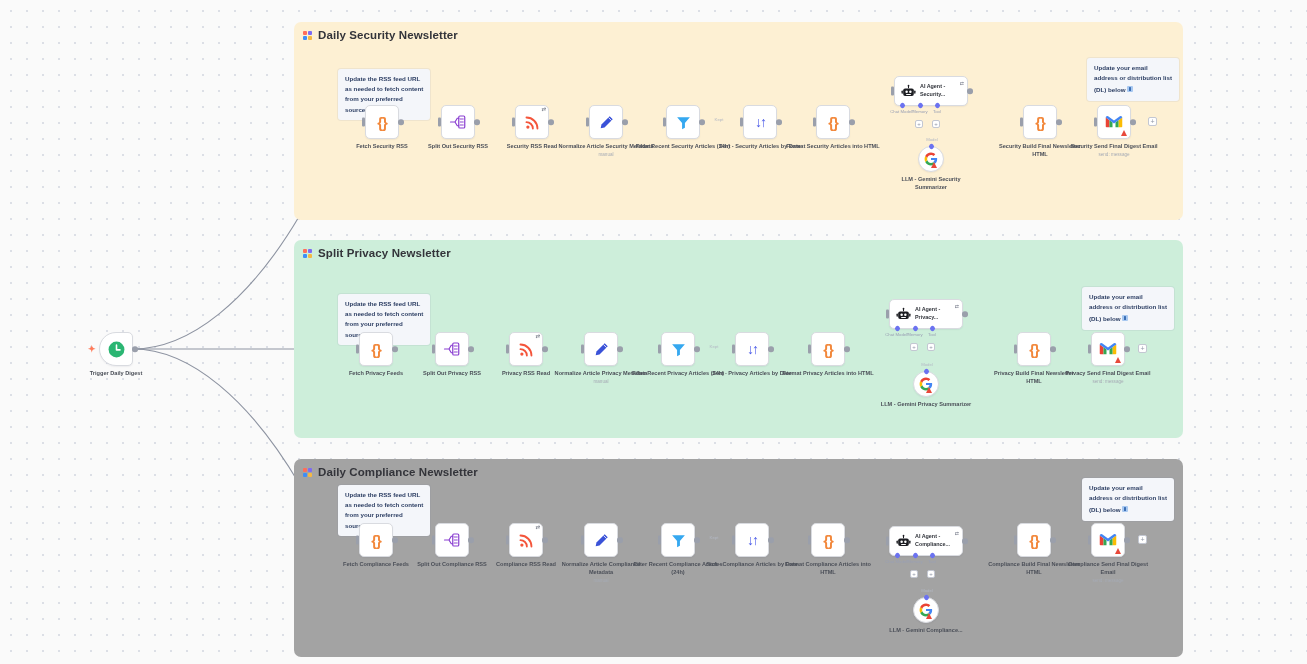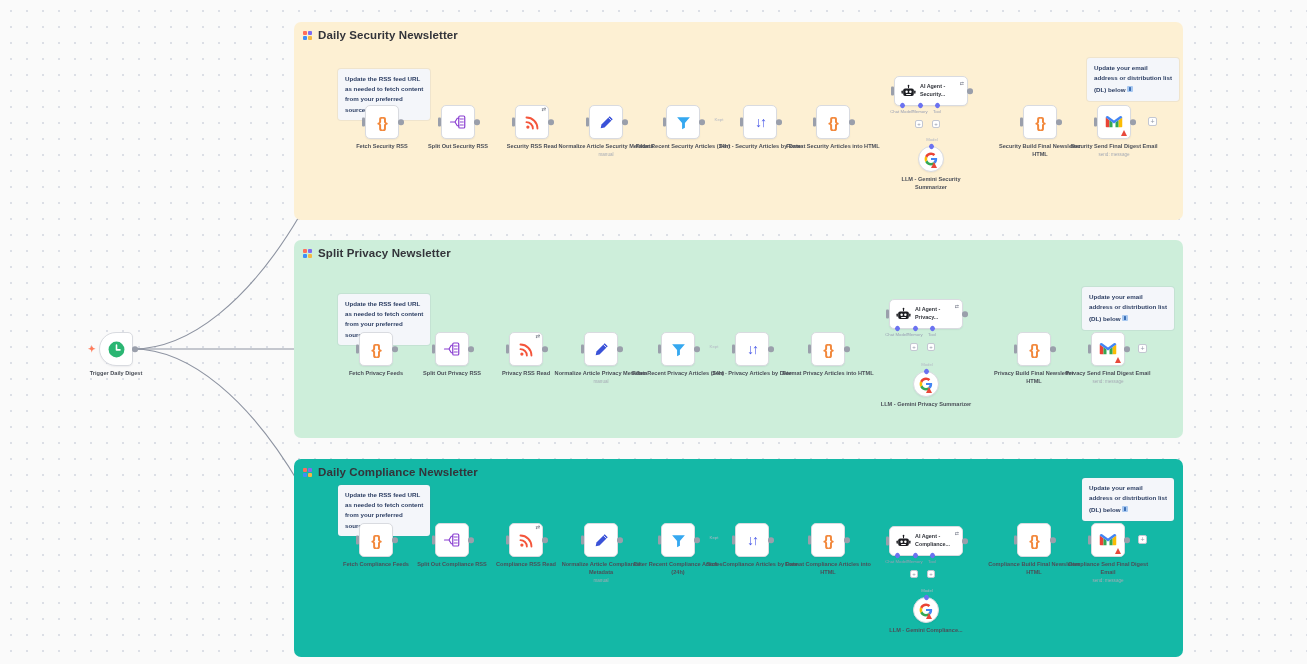--- a/index.html
+++ b/index.html
@@ -281,21 +281,21 @@
       <span class="sticky-glyph">
           <i></i>
           <i></i>
           <i></i>
           <i></i>
         </span>
       <span>Split Privacy Newsletter</span>
     </div>
   </div>
 
-  <div class="group" style="left:294px; top:459px; width:889px; height:198px; background:#14b8a6;">
+  <div class="group" style="left:294px; top:459px; width:889px; height:198px; background:#a3a3a3;">
     <div class="group-title">
       <span class="sticky-glyph">
           <i></i>
           <i></i>
           <i></i>
           <i></i>
         </span>
       <span>Daily Compliance Newsletter</span>
     </div>
   </div>

